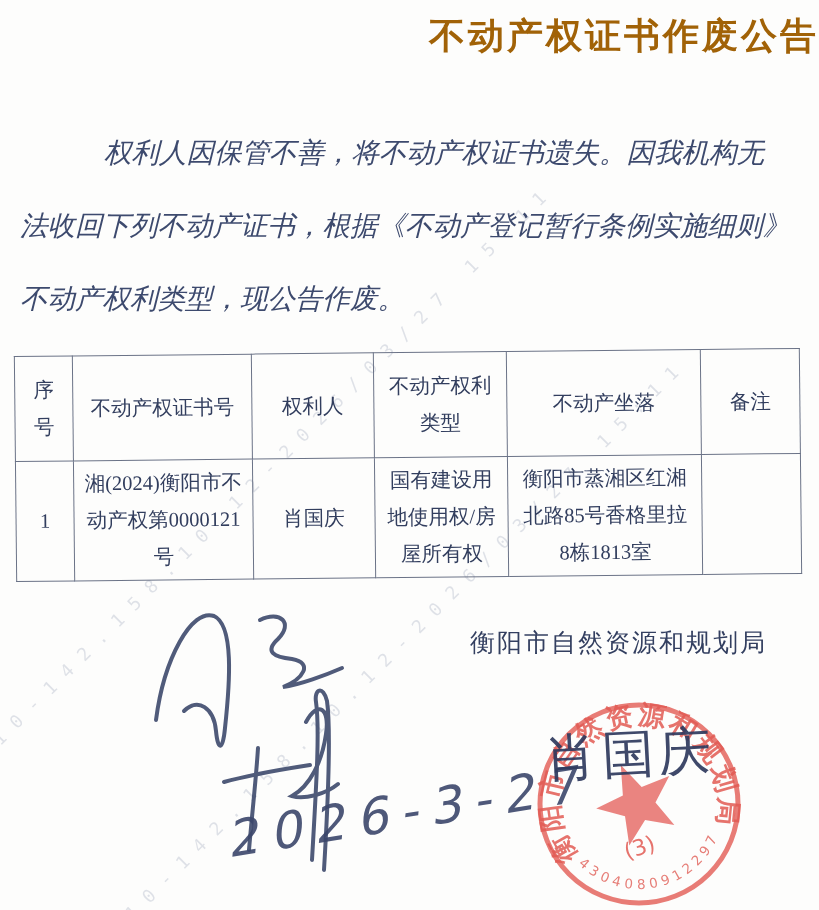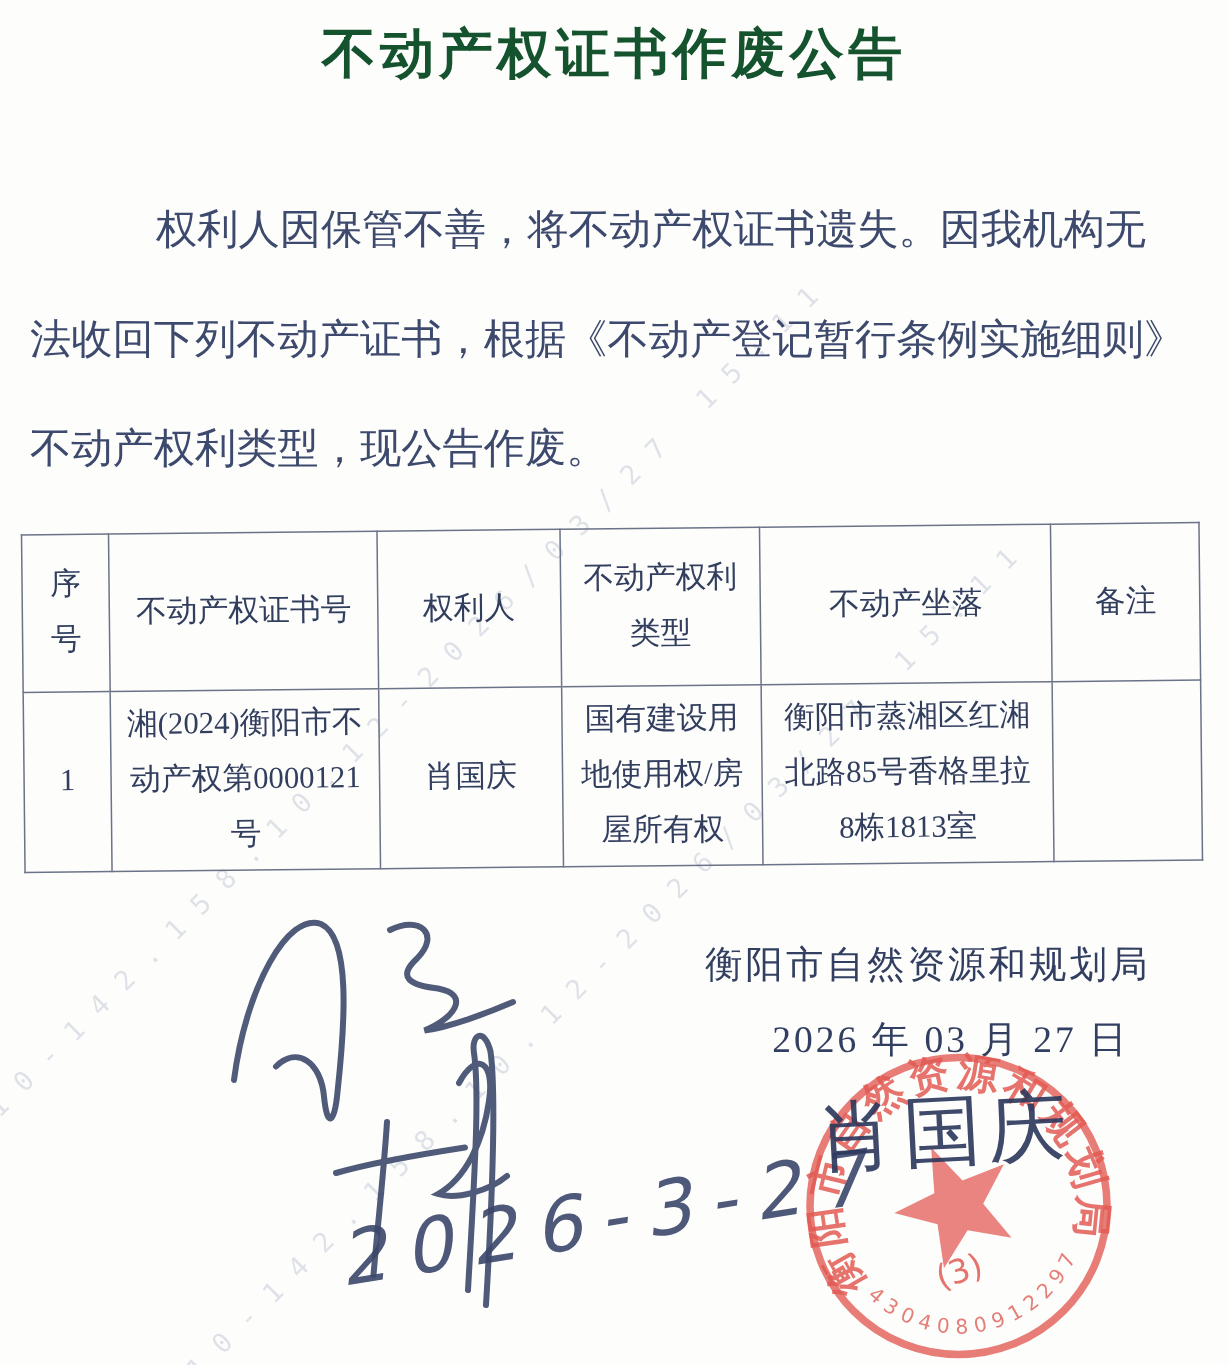--- a/index.html
+++ b/index.html
@@ -5,26 +5,26 @@
   html,body{margin:0;padding:0;}
   body{font-family:"Liberation Serif", serif; background:#ffffff;}
   .page{position:relative;width:819px;height:910px;overflow:hidden;background:#fdfdfc;}
 
   
   .wm{position:absolute;z-index:1;font-family:"DejaVu Sans Mono", monospace;
       font-size:18px;letter-spacing:13px;white-space:nowrap;opacity:0.30;
       transform-origin:0 50%;transform:rotate(-45deg);user-select:none;}
 
   
-  .doc-title{position:absolute;z-index:2;top:12px;left:0;right:0;text-align:center;
-      font-size:36px;font-weight:700;letter-spacing:3px;color:#14532d;}
+  .doc-title{position:absolute;z-index:2;top:12px;left:0;right:0;text-align:right;
+      font-size:36px;font-weight:700;letter-spacing:3px;color:#a16207;}
 
   
   .doc-body{position:absolute;z-index:2;top:116px;left:20px;right:16px;
-      font-size:27.5px;color:#3d4a6e;}
+      font-size:27.5px;color:#3d4a6e;font-style:italic;}
   .bline{height:73px;line-height:73px;white-space:nowrap;}
   .bline.indent{padding-left:84px;}
 
   
   .table-wrap{position:absolute;z-index:2;top:352px;left:15px;width:786px;
       transform:rotate(-0.6deg);}
   table.notice{border-collapse:collapse;width:100%;table-layout:fixed;
       color:#323e5e;font-size:20.5px;}
   table.notice td{border:1.6px solid #6b7387;text-align:center;vertical-align:middle;
       padding:4px 10px;line-height:37px;word-break:break-all;}
@@ -92,21 +92,20 @@
         <td>肖国庆</td>
         <td>国有建设用地使用权/房屋所有权</td>
         <td>衡阳市蒸湘区红湘北路85号香格里拉8栋1813室</td>
         <td></td>
       </tr>
     </tbody>
       </table>
   </div>
 
   <div class="issuer">衡阳市自然资源和规划局</div>
-  <div class="issue-date">2026 年 03 月 27 日</div>
 
   <div class="seal">
     <svg width="222" height="212" viewBox="0 0 222 212">
       <circle cx="111" cy="106" r="99" fill="none" stroke="#e25b54" stroke-width="5" opacity="0.8"></circle>
       <g transform="rotate(-12 111 106)">
         <defs>
           <path id="arcOrg" d="M 45.5 152 A 80 80 0 1 1 176.5 152" fill="none"></path>
           <path id="arcSerial" d="M 29 131 A 86 86 0 0 0 193 131" fill="none"></path>
         </defs>
         <text font-size="27" letter-spacing="3" fill="#e25b54" opacity="0.85" font-family="Liberation Serif, serif" font-weight="700">

